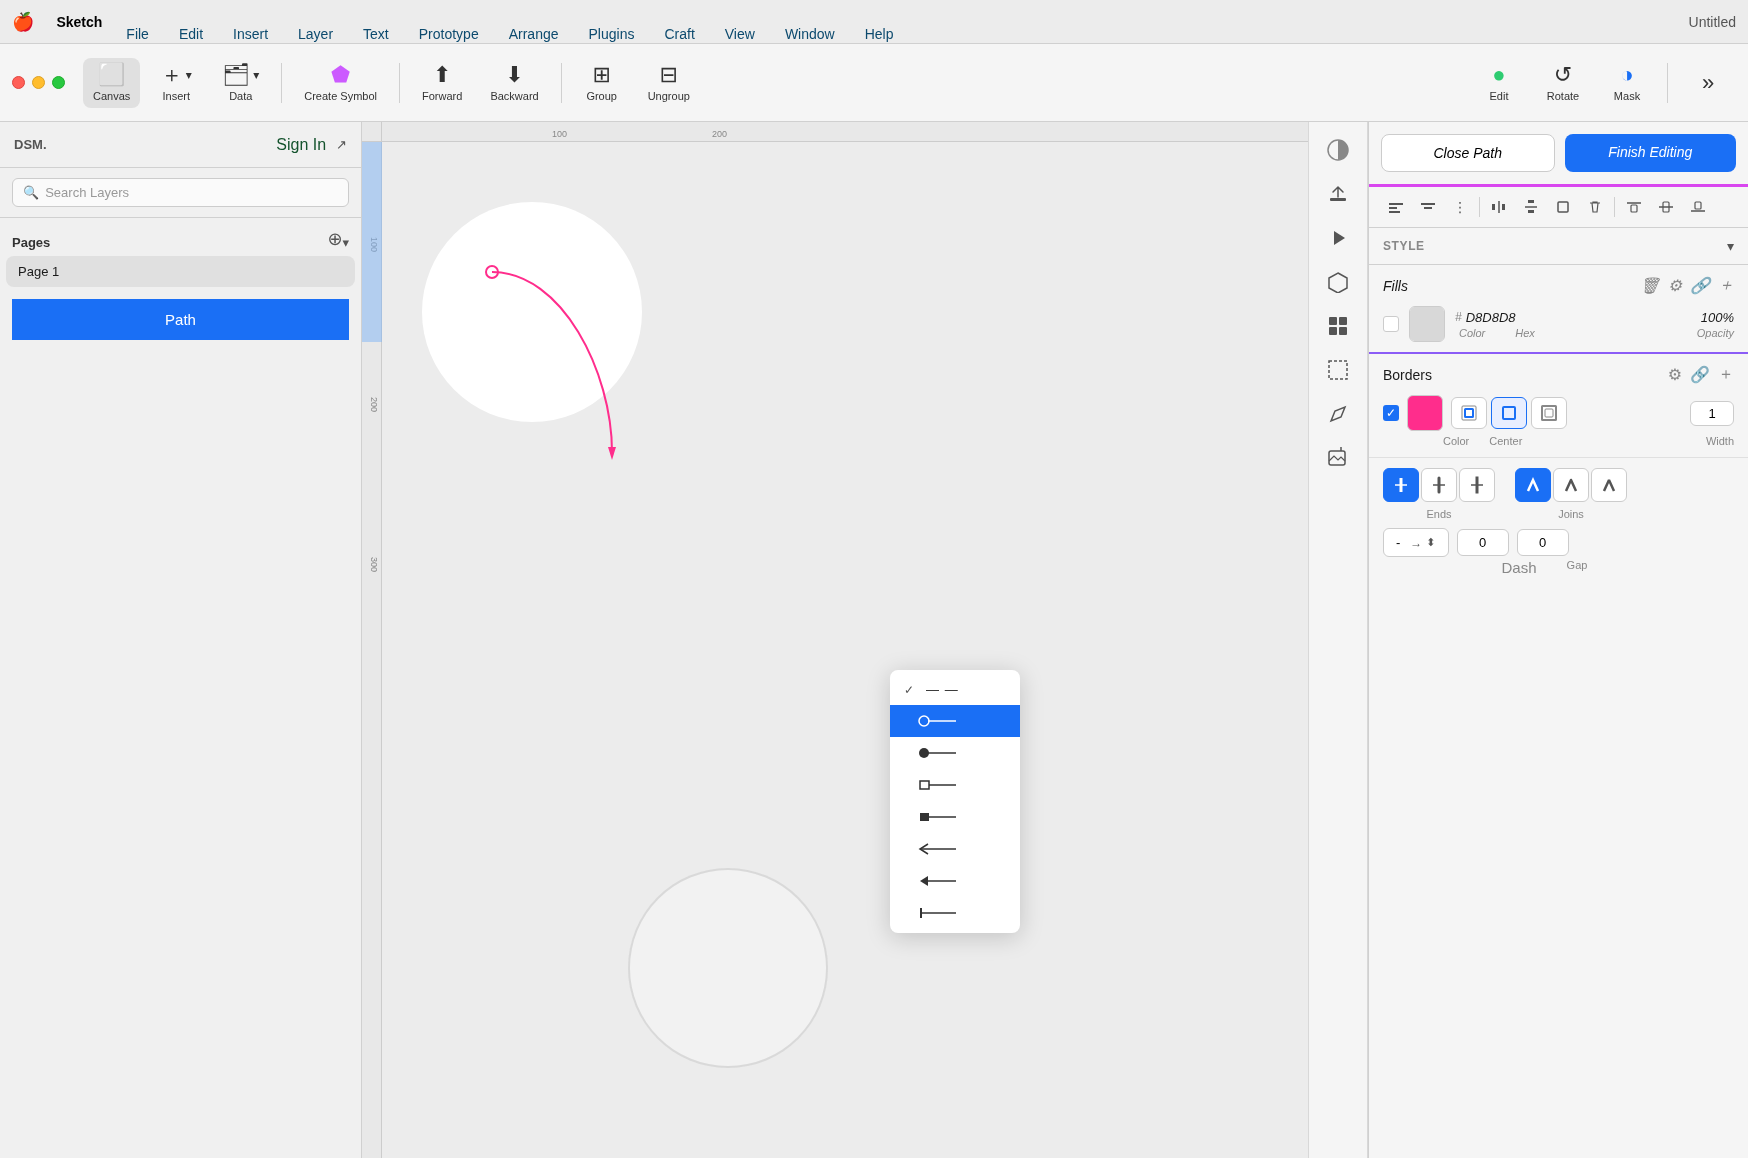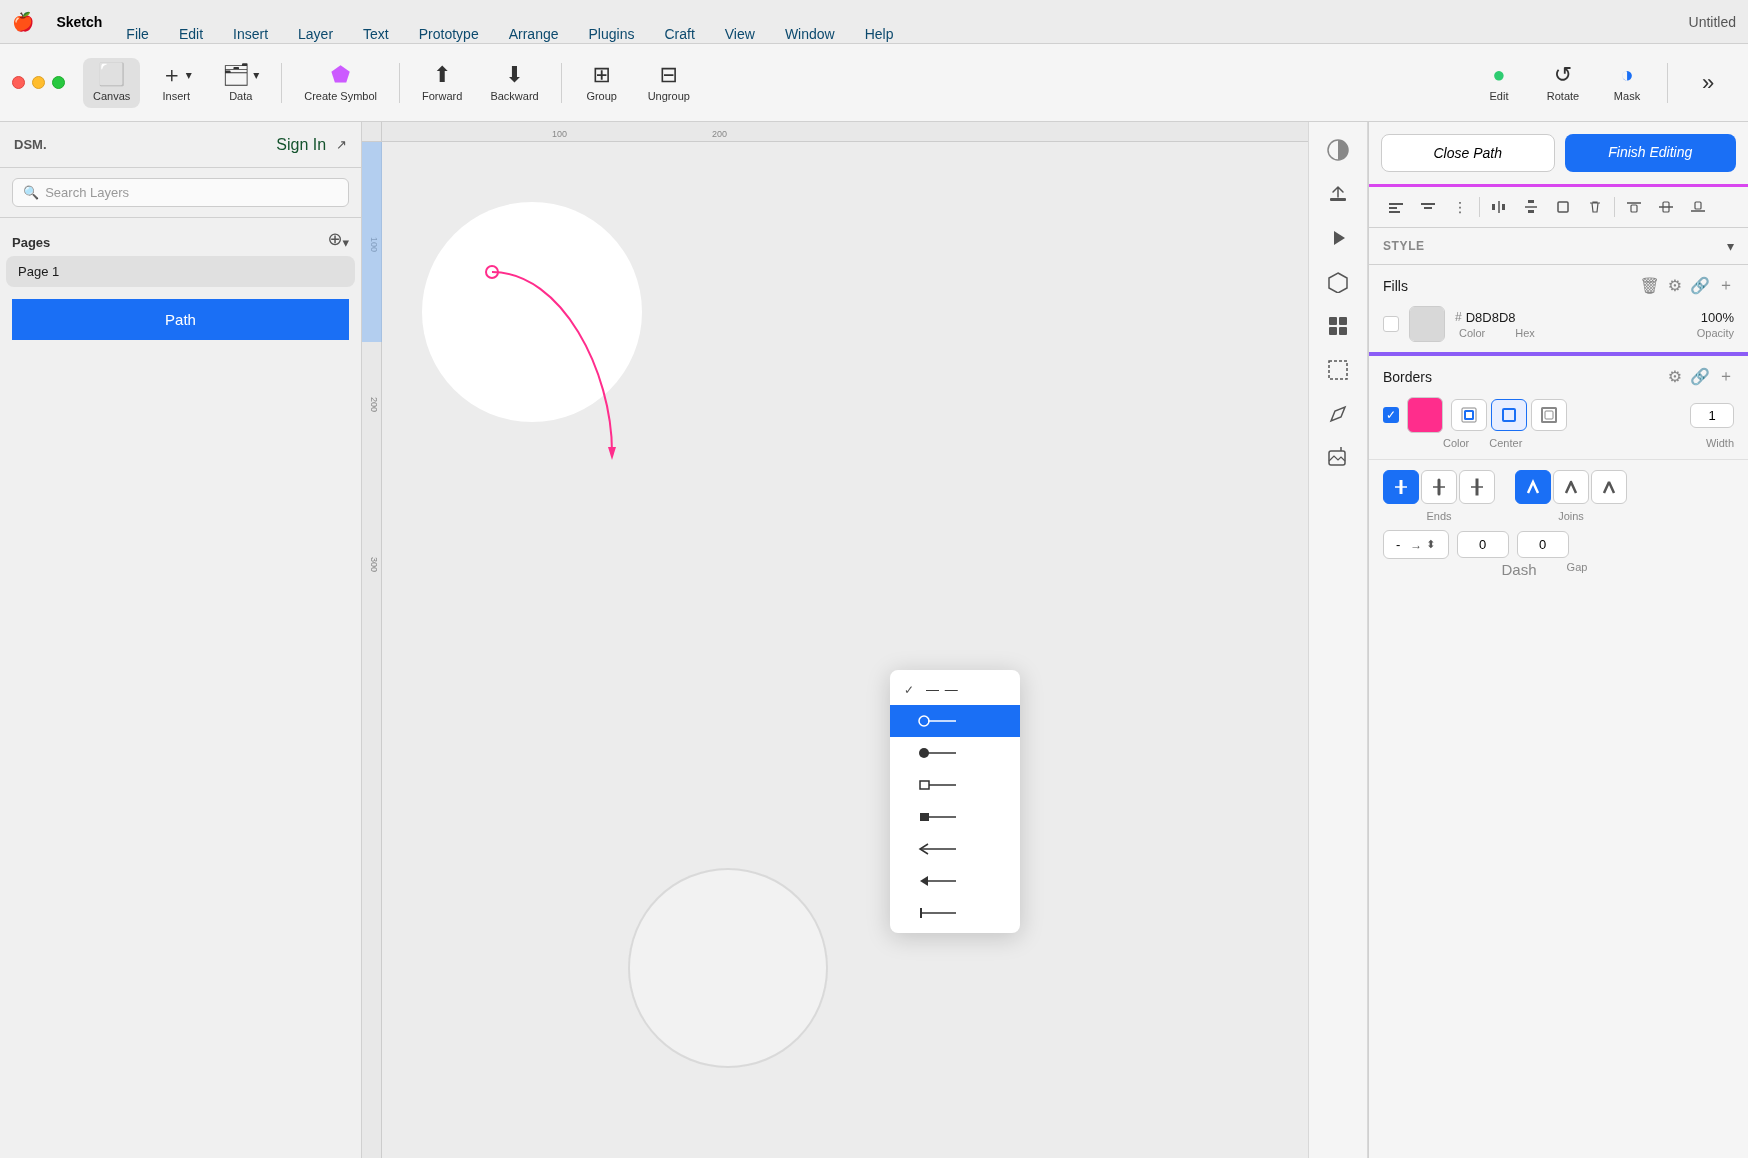--- a/index.html
+++ b/index.html
@@ -222,21 +222,21 @@
     
     .style-section {
       padding: 10px 14px;
       border-bottom: 1px solid #D0D0D0;
       display: flex; align-items: center;
     }
     .style-label { font-size: 12px; font-weight: 600; color: #888; letter-spacing: 0.05em; flex: 1; }
     .style-chevron { font-size: 14px; color: #555; cursor: pointer; }
 
     
-    .fills-section { padding: 10px 14px; border-bottom: 4px solid #8b5cf6; }
+    .fills-section { padding: 10px 14px; border-bottom: 2px solid #8b5cf6; font-style: italic; }
     .section-header {
       display: flex; align-items: center; margin-bottom: 10px;
     }
     .section-title { font-size: 14px; font-weight: 500; color: #1a1a1a; flex: 1; }
     .section-actions { display: flex; gap: 8px; align-items: center; }
     .section-icon { font-size: 16px; color: #888; cursor: pointer; }
 
     .fill-row {
       display: flex; align-items: center; gap: 10px;
     }

